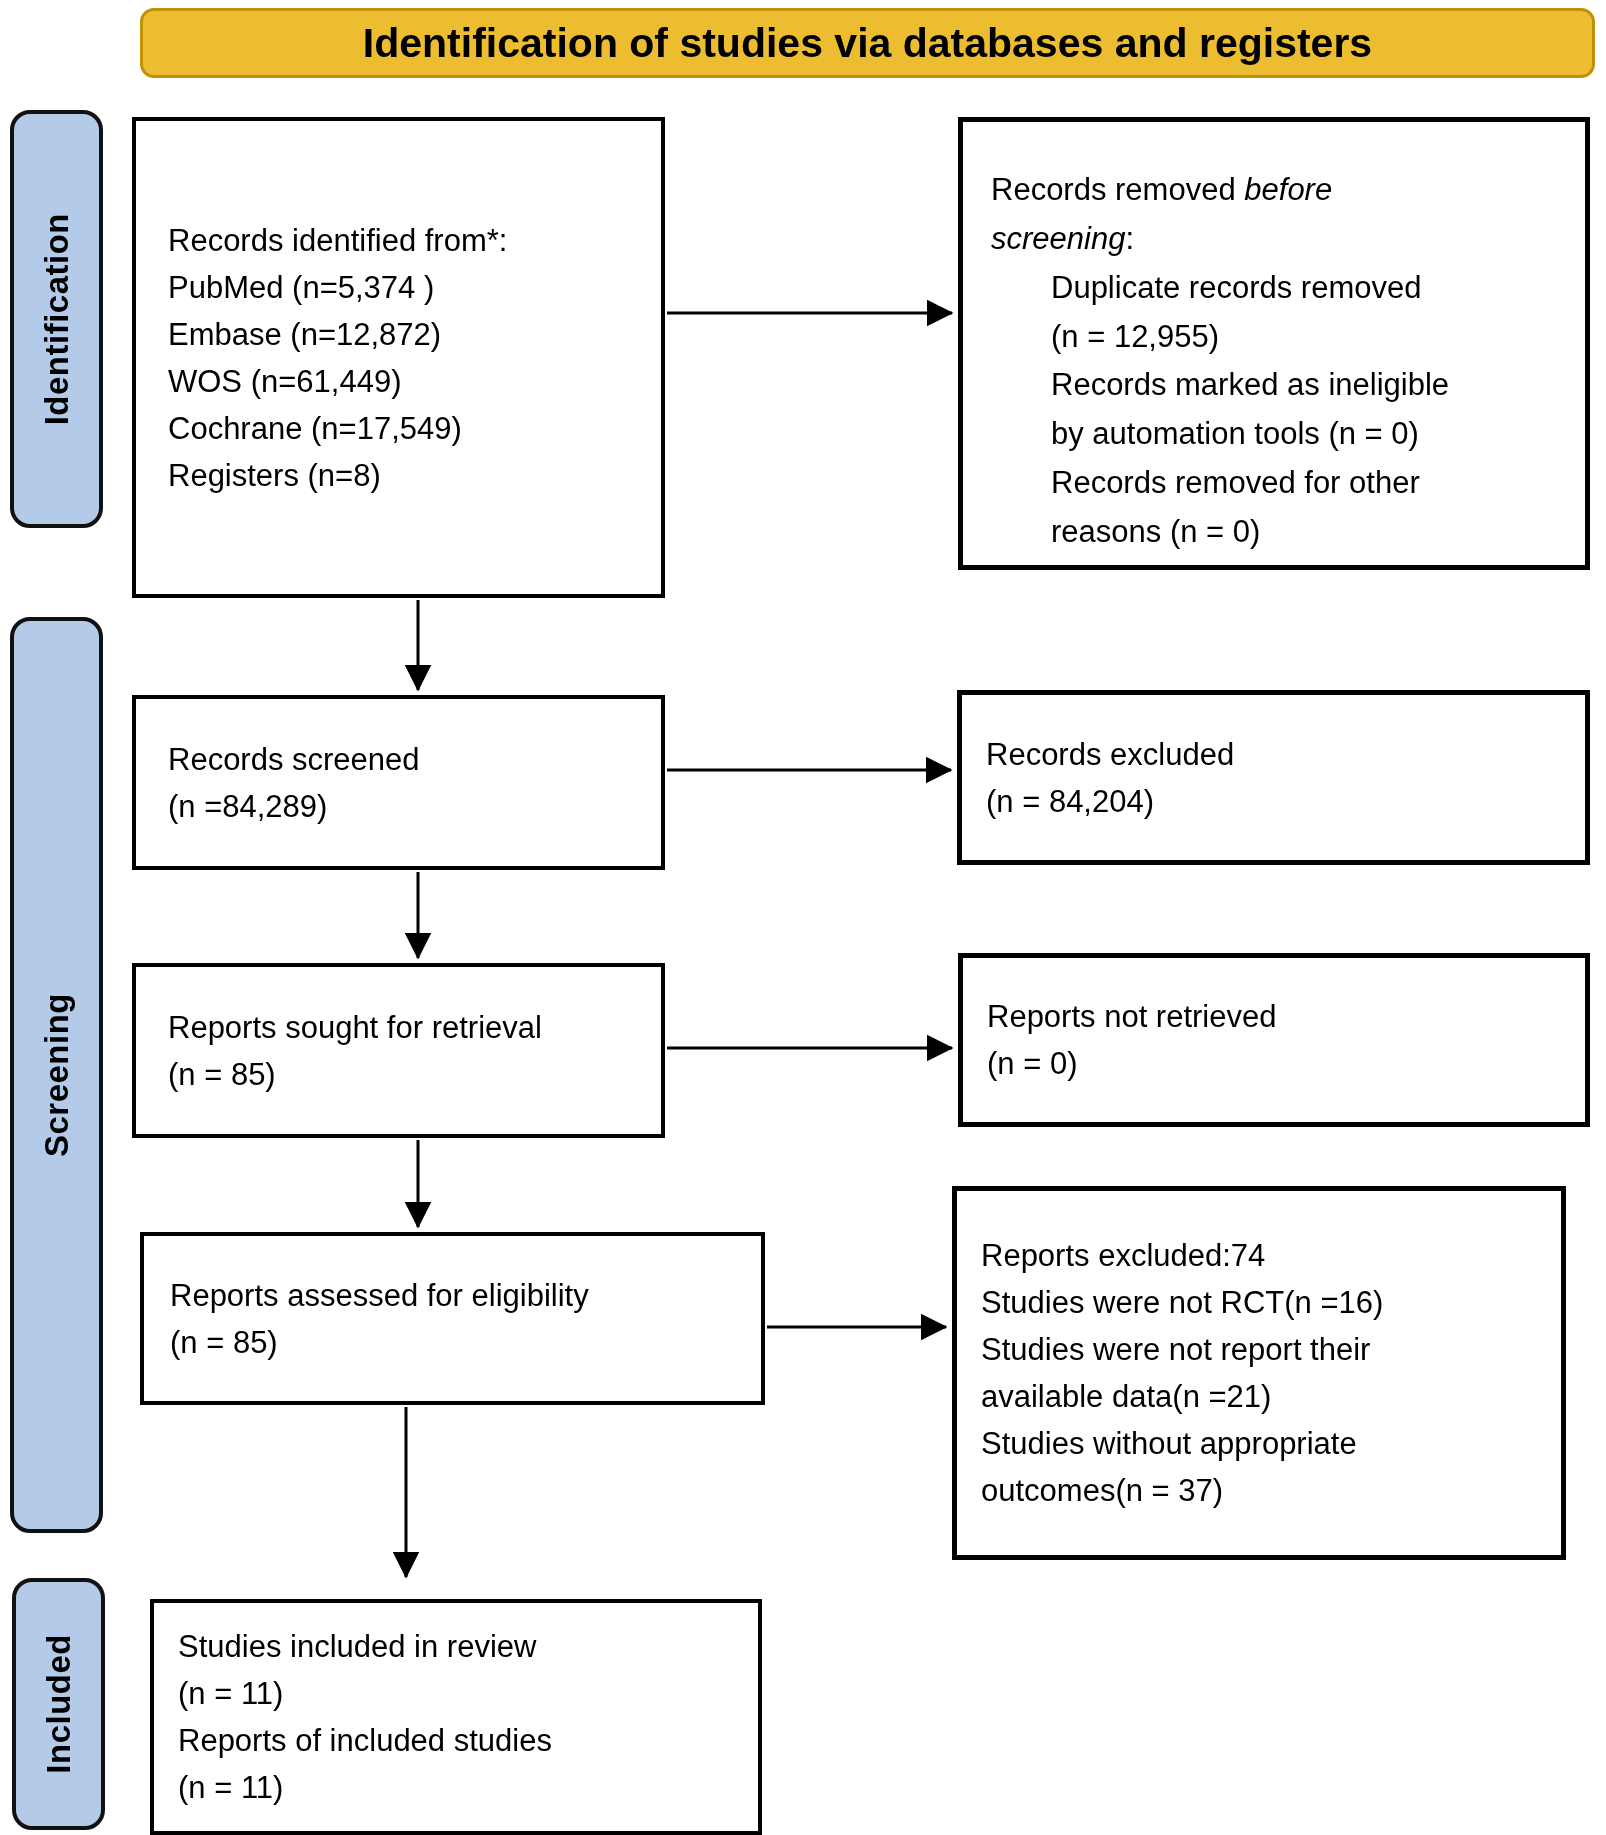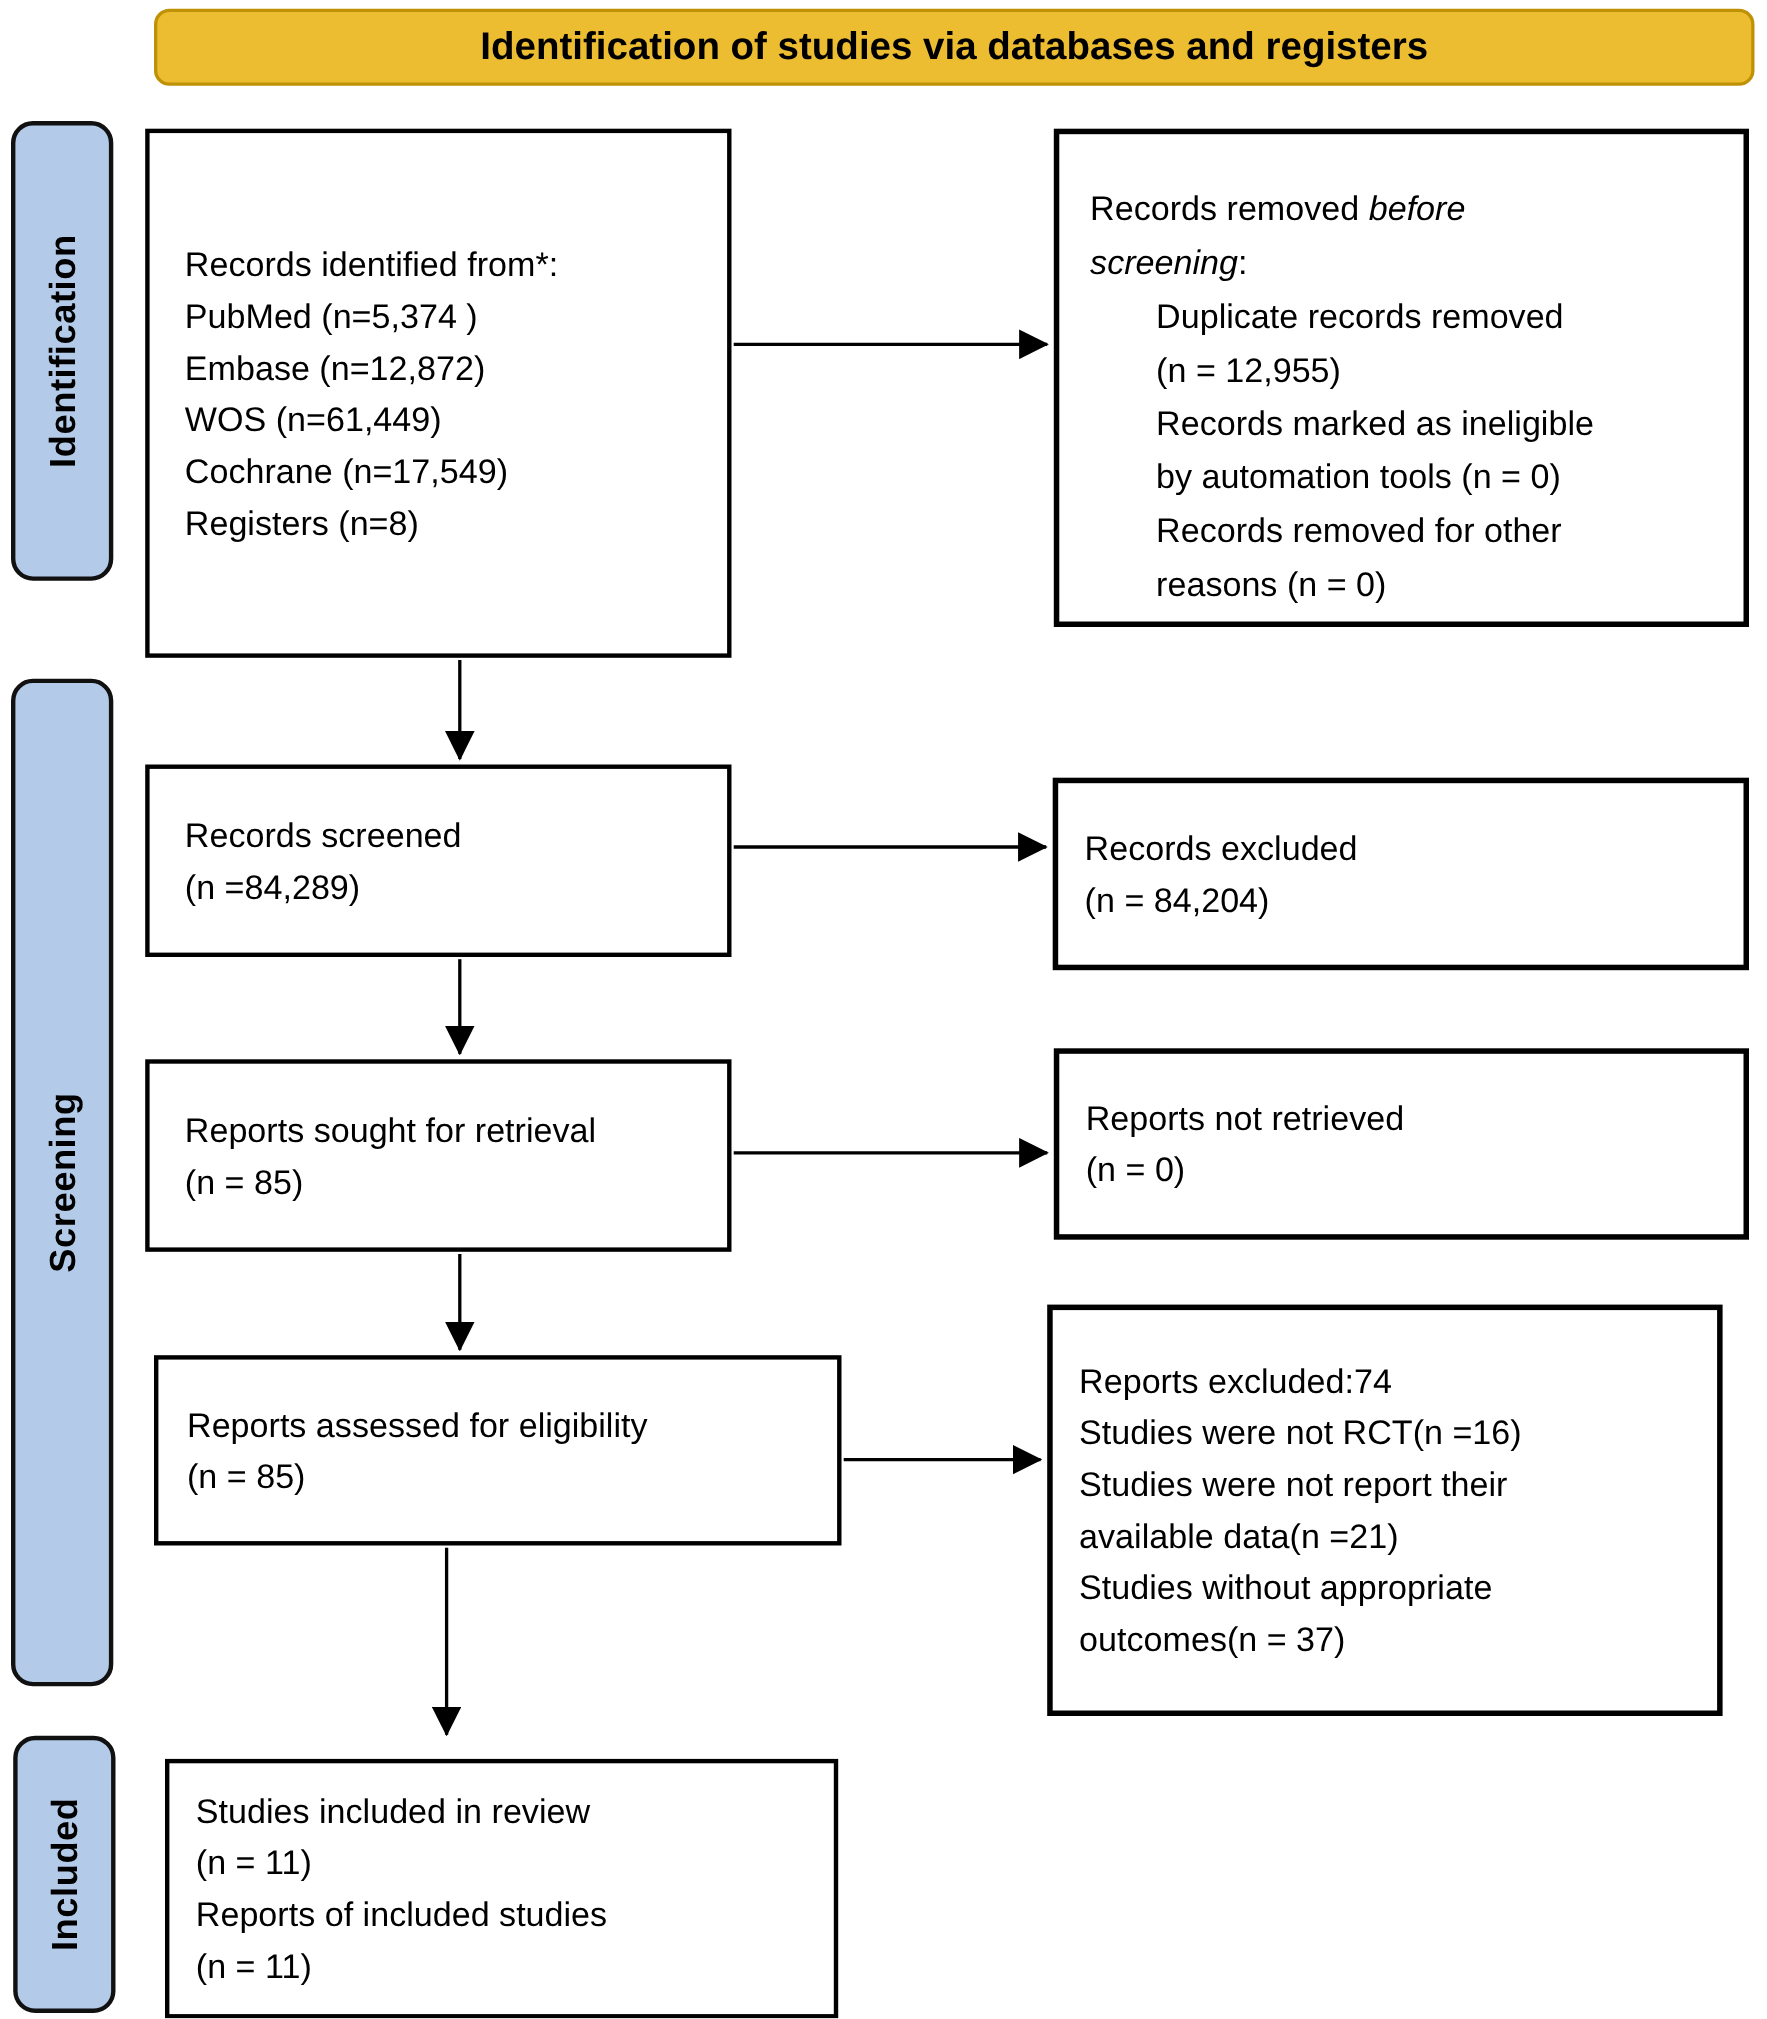--- a/index.html
+++ b/index.html
@@ -11,21 +11,21 @@
     color:#000;
     overflow:hidden;
   }
   .banner{
     position:absolute;left:140px;top:8px;width:1455px;height:70px;
     box-sizing:border-box;
     background:var(--banner-fill,#edbd31);
     border:3px solid var(--banner-border,#bf9104);
     border-radius:14px;
     display:flex;align-items:center;justify-content:center;
-    font-size:35px;font-weight:bold;
+    font-size:41px;font-weight:bold;
   }
   .stage{
     position:absolute;
     box-sizing:border-box;
     background:var(--stage-fill,#b3cbe8);
     border:4px solid #111;
     border-radius:20px;
     display:flex;align-items:center;justify-content:center;
   }
   .stage span{
@@ -42,21 +42,21 @@
     position:absolute;
     box-sizing:border-box;
     background:#ffffff;
     border:4px solid var(--box-border,#000000);
     display:flex;flex-direction:column;justify-content:center;
     font-size:31px;line-height:47px;
   }
   .box-identified{left:132px;top:117px;width:533px;height:481px;padding-left:32px;padding-right:10px;}
   .box-removed{left:958px;top:117px;width:632px;height:453px;padding:44px 14px 10px 28px;justify-content:space-between;border-width:5px;}
   .box-screened{left:132px;top:695px;width:533px;height:175px;padding-left:32px;padding-right:10px;}
-  .box-excluded{left:957px;top:690px;width:633px;height:175px;padding-left:24px;padding-right:10px;border-width:5px;margin-top:17px;}
+  .box-excluded{left:957px;top:690px;width:633px;height:175px;padding-left:24px;padding-right:10px;border-width:5px;}
   .box-sought{left:132px;top:963px;width:533px;height:175px;padding-left:32px;padding-right:10px;}
   .box-notretrieved{left:958px;top:953px;width:632px;height:174px;padding-left:24px;padding-right:10px;border-width:5px;}
   .box-assessed{left:140px;top:1232px;width:625px;height:173px;padding-left:26px;padding-right:10px;}
   .box-reports-excluded{left:952px;top:1186px;width:614px;height:374px;padding-left:24px;padding-right:10px;border-width:5px;}
   .box-included{left:150px;top:1582px;width:612px;height:236px;padding-left:24px;padding-right:10px;margin-top:17px;}
   .indent{padding-left:60px;}
   .arrows{position:absolute;left:0;top:0;width:1606px;height:1835px;pointer-events:none;}
 </style>
 </head>
 <body>

